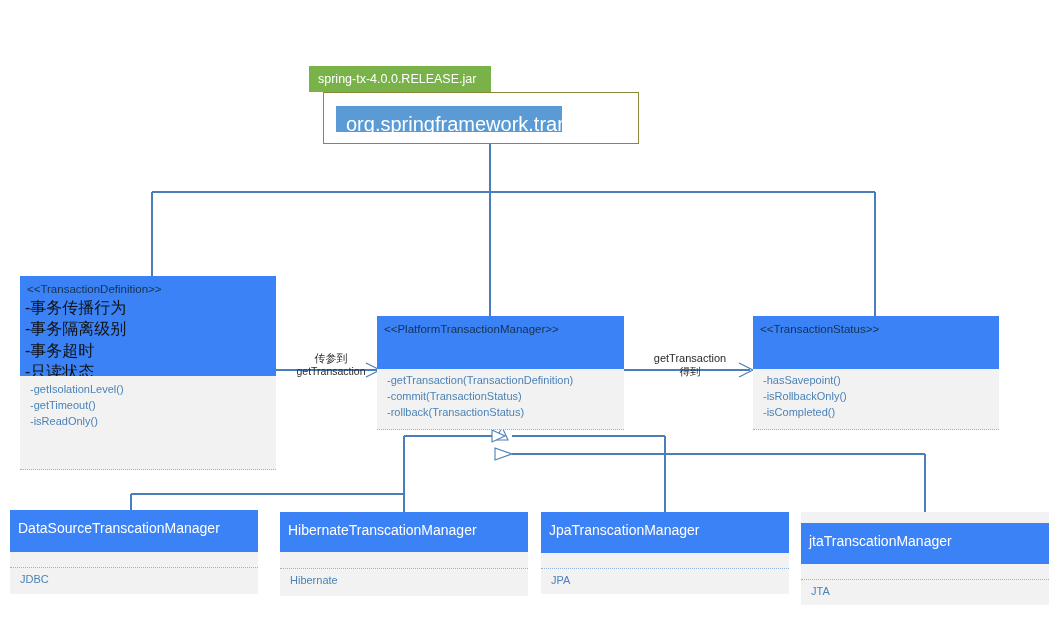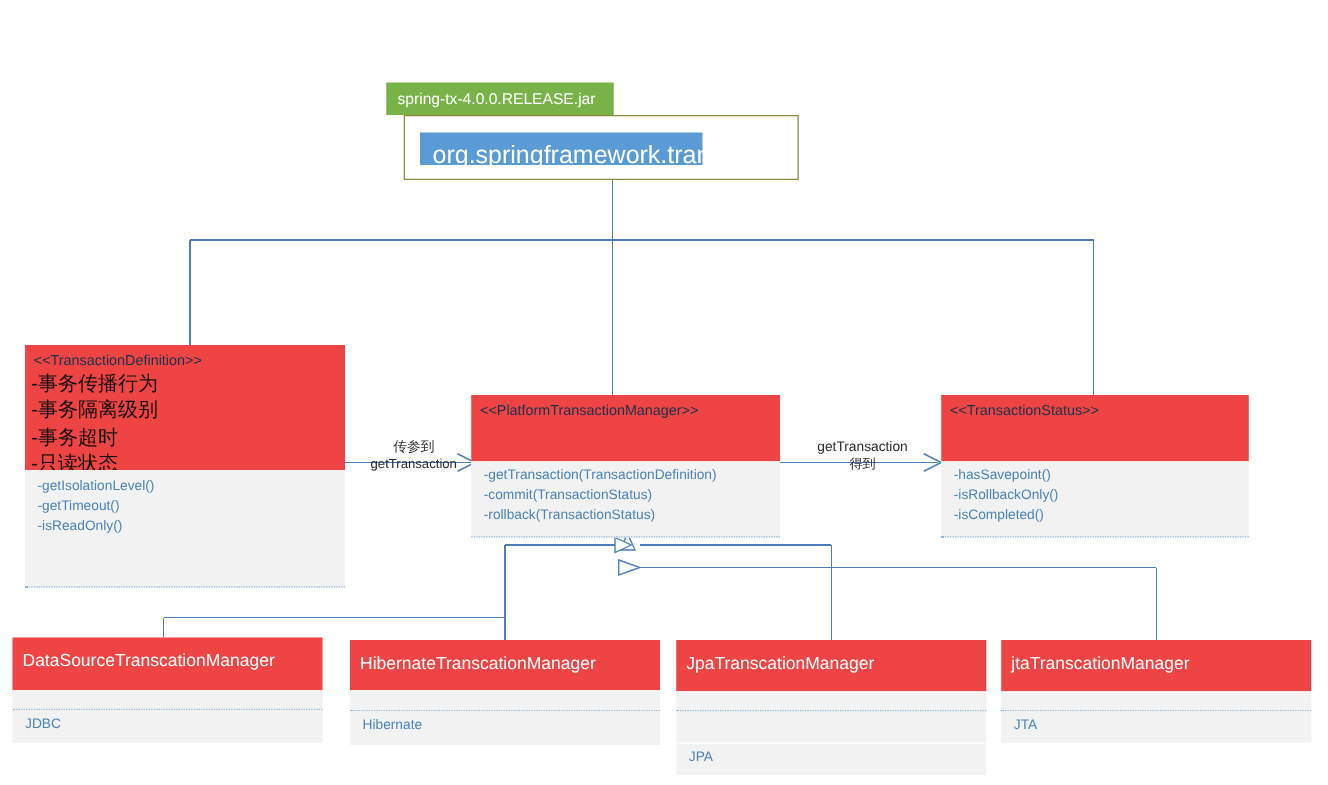--- a/index.html
+++ b/index.html
@@ -54,21 +54,21 @@
     box-sizing: border-box;
   }
 
   
   .uml {
     position: absolute;
     box-sizing: border-box;
     background: #F2F2F2;
   }
   .uml .head {
-    background: #ef4444;
+    background: #3b82f6;
     color: #ffffff;
     box-sizing: border-box;
     overflow: hidden;
   }
   .uml .head .title {
     font-size: 11.5px;
     line-height: 1.25;
     padding: 6px 0 0 7px;
     white-space: nowrap;
     color: #1c2f46;
@@ -244,27 +244,27 @@
     <div class="body compact" style="height:27px; border-bottom:none;">
       <div class="row">Hibernate</div>
     </div>
   </div>
 
   <div class="uml" style="left:541px; top:512px; width:248px; height:82px;">
     <div class="head" style="height:41px;">
       <div class="title impl">JpaTranscationManager</div>
     </div>
     <div class="spacer" style="height:16px;"></div>
-    <div class="body compact" style="height:25px; border-bottom:none;margin-top:26px;">
+    <div class="body compact" style="height:25px; border-bottom:none;">
       <div class="row">JPA</div>
     </div>
   </div>
 
   <div class="uml" style="left:801px; top:512px; width:248px; height:82px;">
-    <div class="head" style="height:41px;">
+    <div class="head" style="height:41px;margin-top:11px;">
       <div class="title impl">jtaTranscationManager</div>
     </div>
     <div class="spacer" style="height:16px;"></div>
     <div class="body compact" style="height:25px; border-bottom:none;">
       <div class="row">JTA</div>
     </div>
   </div>
 
 </div>
 

